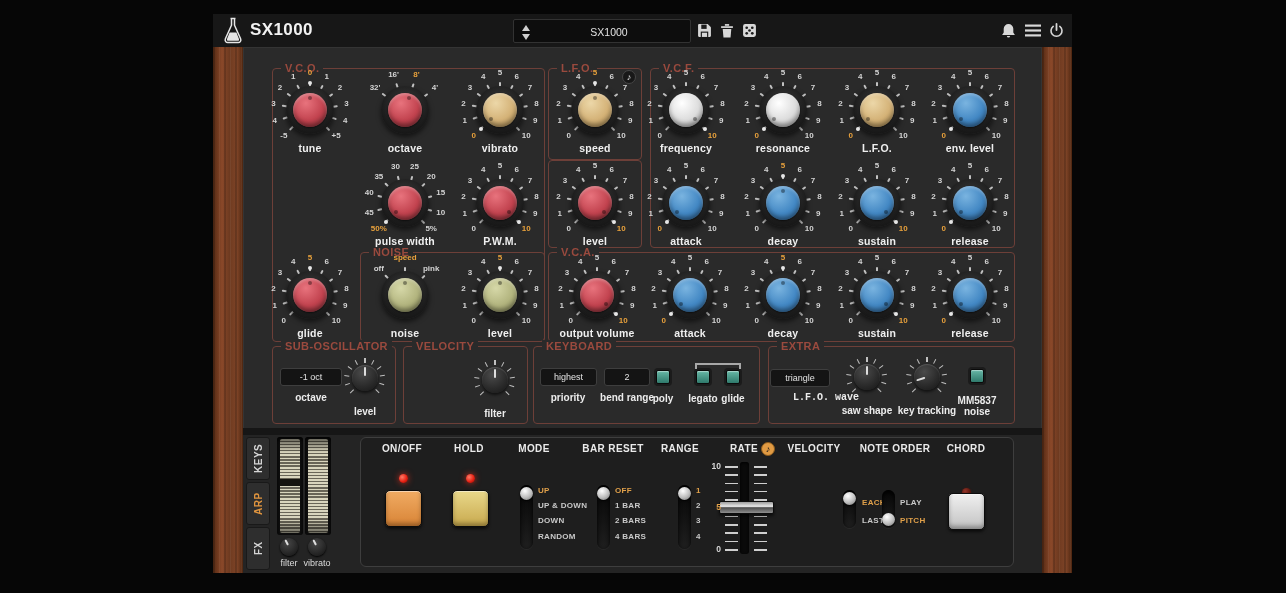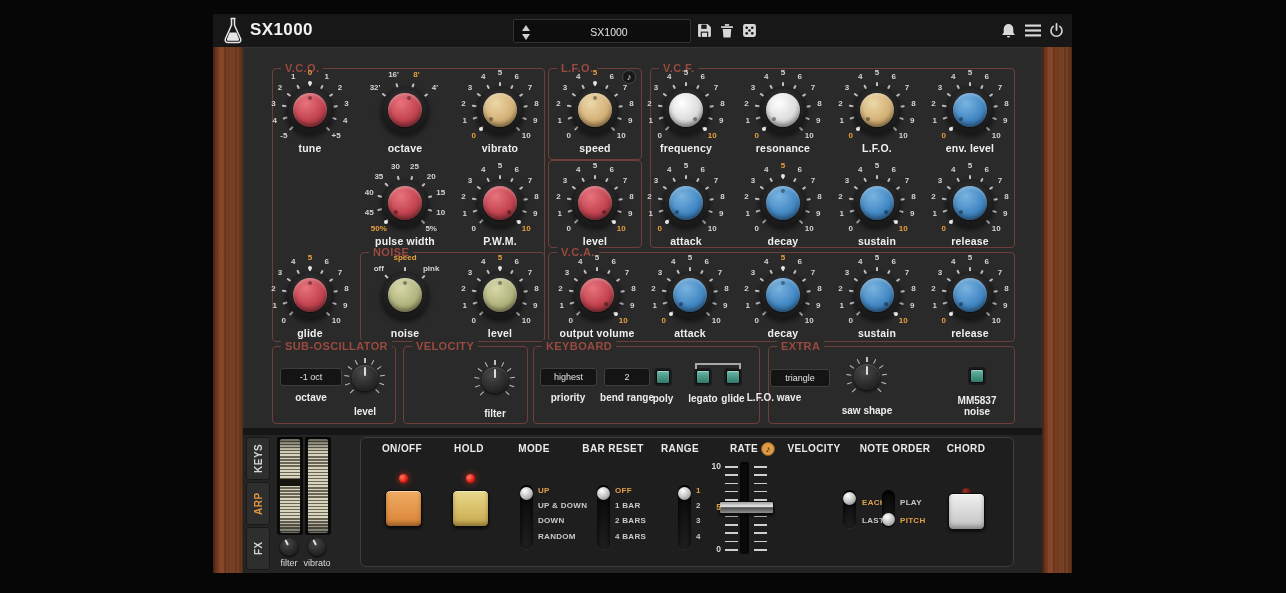--- a/index.html
+++ b/index.html
@@ -890,36 +890,53 @@
         <div class="stick" style="left: 34.4px; top: 25.5px; width: 1.2px; height: 5px; transform: rotate(27deg) translateY(-18px);"></div>
         <div class="stick" style="left: 34.4px; top: 25.5px; width: 1.2px; height: 5px; transform: rotate(54deg) translateY(-18px);"></div>
         <div class="stick" style="left: 34.4px; top: 25.5px; width: 1.2px; height: 5px; transform: rotate(81deg) translateY(-18px);"></div>
         <div class="stick" style="left: 34.4px; top: 25.5px; width: 1.2px; height: 5px; transform: rotate(108deg) translateY(-18px);"></div>
         <div class="stick" style="left: 34.4px; top: 25.5px; width: 1.2px; height: 5px; transform: rotate(135deg) translateY(-18px);"></div>
         <div class="scap" style="left: 22px; top: 15px; width: 26px; height: 26px;">
           <div class="spoint" style="left: 12px; top: 2px; width: 2px; height: 9px; transform-origin: 1px 11px; transform: rotate(0deg);"></div>
         </div>
         <div class="sname" style="left: -15px; top: 56px; width: 100px;">saw shape</div>
       </div>
+      <div class="scell" style="left: 679px; top: 335px; width: 70px; height: 90px;">
+        <div class="stick" style="left: 34.4px; top: 25.5px; width: 1.2px; height: 5px; transform: rotate(-135deg) translateY(-18px);"></div>
+        <div class="stick" style="left: 34.4px; top: 25.5px; width: 1.2px; height: 5px; transform: rotate(-108deg) translateY(-18px);"></div>
+        <div class="stick" style="left: 34.4px; top: 25.5px; width: 1.2px; height: 5px; transform: rotate(-81deg) translateY(-18px);"></div>
+        <div class="stick" style="left: 34.4px; top: 25.5px; width: 1.2px; height: 5px; transform: rotate(-54deg) translateY(-18px);"></div>
+        <div class="stick" style="left: 34.4px; top: 25.5px; width: 1.2px; height: 5px; transform: rotate(-27deg) translateY(-18px);"></div>
+        <div class="stick" style="left: 34.4px; top: 25.5px; width: 1.2px; height: 5px; transform: rotate(0deg) translateY(-18px);"></div>
+        <div class="stick" style="left: 34.4px; top: 25.5px; width: 1.2px; height: 5px; transform: rotate(27deg) translateY(-18px);"></div>
+        <div class="stick" style="left: 34.4px; top: 25.5px; width: 1.2px; height: 5px; transform: rotate(54deg) translateY(-18px);"></div>
+        <div class="stick" style="left: 34.4px; top: 25.5px; width: 1.2px; height: 5px; transform: rotate(81deg) translateY(-18px);"></div>
+        <div class="stick" style="left: 34.4px; top: 25.5px; width: 1.2px; height: 5px; transform: rotate(108deg) translateY(-18px);"></div>
+        <div class="stick" style="left: 34.4px; top: 25.5px; width: 1.2px; height: 5px; transform: rotate(135deg) translateY(-18px);"></div>
+        <div class="scap" style="left: 22px; top: 15px; width: 26px; height: 26px;">
+          <div class="spoint" style="left: 12px; top: 2px; width: 2px; height: 9px; transform-origin: 1px 11px; transform: rotate(-108deg);"></div>
+        </div>
+        <div class="sname" style="left: -15px; top: 56px; width: 100px;">key tracking</div>
+      </div>
       <div class="mini" style="left: 67px; top: 524px; width: 18px; height: 18px;">
         <div class="mpoint" style="left: 8.2px; top: 1px; width: 1.6px; height: 6px; transform-origin: 0.8px 8px; transform: rotate(-27deg);"></div>
       </div>
       <div class="wlabel" style="left: 46px; top: 544px; width: 60px;">filter</div>
       <div class="mini" style="left: 95px; top: 524px; width: 18px; height: 18px;">
         <div class="mpoint" style="left: 8.2px; top: 1px; width: 1.6px; height: 6px; transform-origin: 0.8px 8px; transform: rotate(-27deg);"></div>
       </div>
       <div class="wlabel" style="left: 74px; top: 544px; width: 60px;">vibrato</div>
       <div class="dd" style="left: 67px; top: 354px; width: 62px; height: 18px;">-1 oct</div>
       <div class="ctl-label" style="left: 53px; top: 378px; width: 90px;">octave</div>
       <div class="dd" style="left: 327px; top: 354px; width: 57px; height: 18px;">highest</div>
       <div class="ctl-label" style="left: 310px; top: 378px; width: 90px;">priority</div>
       <div class="dd" style="left: 391px; top: 354px; width: 46px; height: 18px;">2</div>
       <div class="ctl-label" style="left: 369px; top: 378px; width: 90px;">bend range</div>
       <div class="dd" style="left: 557px; top: 355px; width: 60px; height: 18px;">triangle</div>
-      <div class="ctl-label" style="left: 516px; top: 378px; width: 90px;">L.F.O. wave</div>
+      <div class="ctl-label" style="left: 568px; top: 378px; width: 90px; font-family: Liberation Mono, monospace;">L.F.O. wave</div>
       <div class="toggle on" style="left: 443px; top: 356px; width: 14px; height: 14px;"></div>
       <div class="ctl-label" style="left: 405px; top: 379px; width: 90px;">poly</div>
       <div class="toggle on" style="left: 483px; top: 356px; width: 14px; height: 14px;"></div>
       <div class="ctl-label" style="left: 445px; top: 379px; width: 90px;">legato</div>
       <div class="toggle on" style="left: 513px; top: 356px; width: 14px; height: 14px;"></div>
       <div class="ctl-label" style="left: 475px; top: 379px; width: 90px;">glide</div>
       <div class="toggle on" style="left: 757px; top: 355px; width: 14px; height: 14px;"></div>
       <div class="ctl-label" style="left: 732px; top: 381px; width: 64px; line-height: 11px;">MM5837 noise</div>
       <div class="bracket" style="left: 482px; top: 349px; width: 46px; height: 6px;"></div>
       <div class="sync" style="left: 409px; top: 56px; width: 14px; height: 14px;">♪</div>

